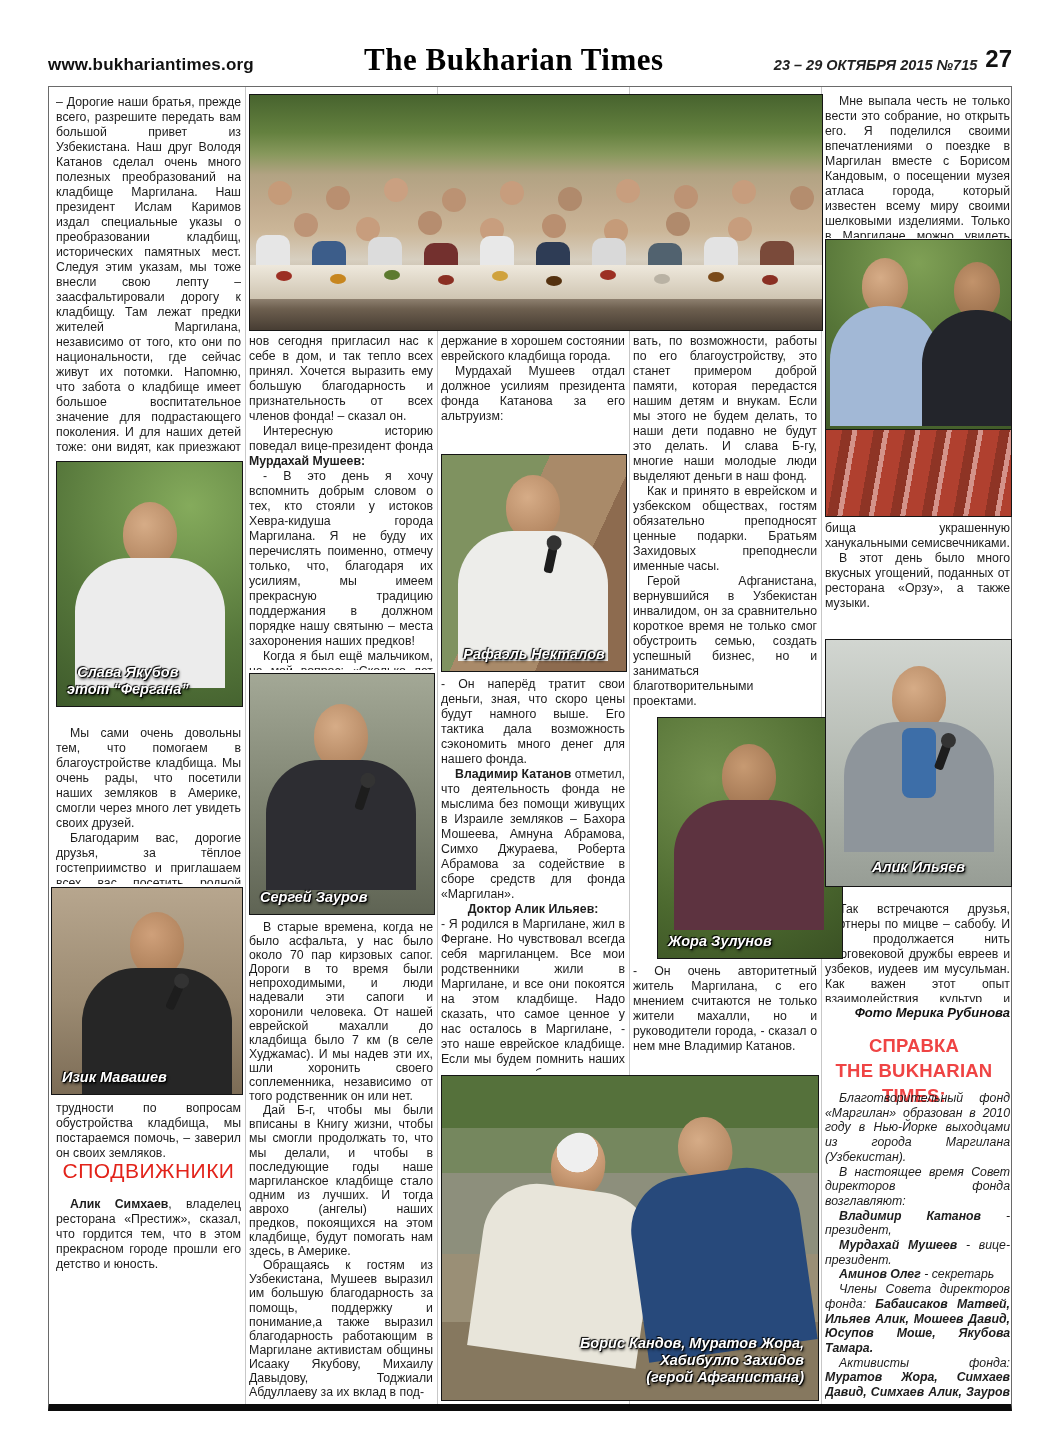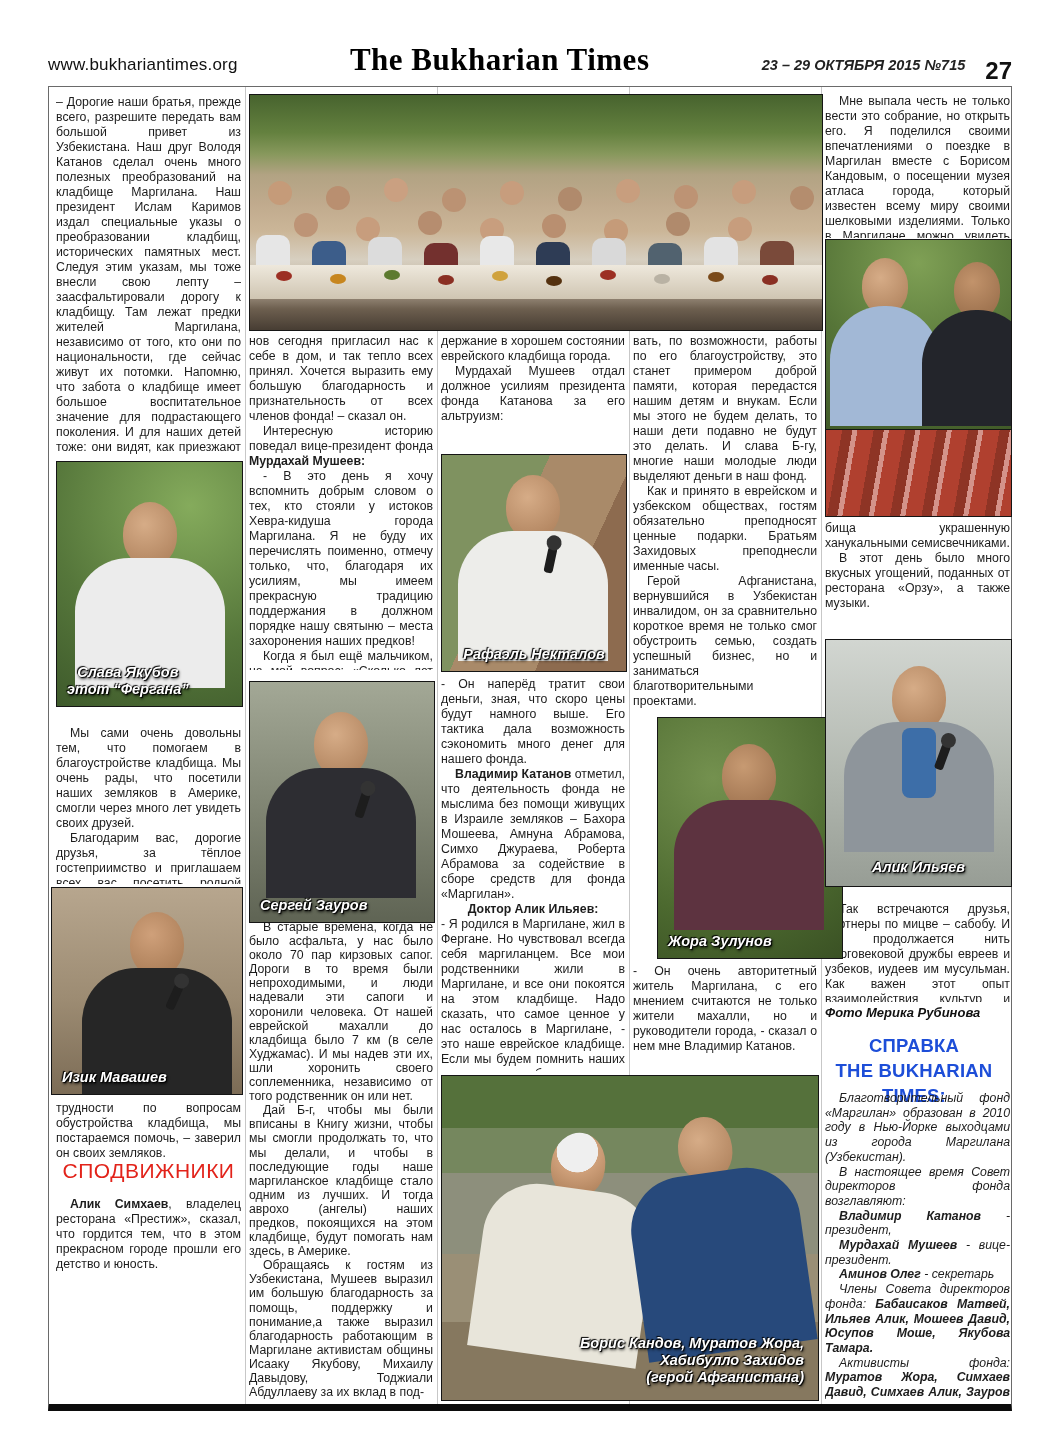--- a/index.html
+++ b/index.html
@@ -4,45 +4,45 @@
 <style>
   html,body{margin:0;padding:0;}
   body{
     width:1056px;height:1440px;position:relative;background:#ffffff;
     font-family:"Liberation Sans","DejaVu Sans",sans-serif;color:#1b1b1b;
     overflow:hidden;
   }
   
   .header{position:absolute;left:48px;top:42px;width:964px;height:38px;
     display:flex;justify-content:space-between;align-items:baseline;}
-  .site{font-weight:normal;font-size:17px;letter-spacing:.2px;color:#111;}
+  .site{font-weight:bold;font-size:17px;letter-spacing:.2px;color:#111;}
   .masthead{font-family:"Liberation Serif","DejaVu Serif",serif;font-weight:900;
     font-size:31px;letter-spacing:.5px;color:#000;}
-  .issue-wrap{display:flex;align-items:flex-start;gap:20px;}
+  .issue-wrap{display:flex;align-items:flex-end;gap:8px;}
   .issue{font-style:italic;font-weight:bold;font-size:14.5px;color:#222;}
   .pageno{font-weight:bold;font-size:24px;color:#111;}
   
   .content{position:absolute;left:48px;top:86px;width:962px;height:1317px;
     border:1.5px solid #6a6a6a;border-bottom:7px solid #0c0c0c;background:#fff;box-sizing:content-box;}
   .vr{position:absolute;top:0;height:1317px;width:1px;background:#c7c7c7;z-index:0;}
   
   .tb{position:absolute;z-index:1;font-size:12.3px;line-height:15px;
     text-align:justify;overflow:hidden;color:#1c1c1c;}
   .tb p{margin:0;text-indent:14px;}
   .tb p.noind{text-indent:0;}
   .tb.tight{line-height:14.1px;}
   .tb.ital{font-style:italic;line-height:14.7px;}
   .lead-bold b{font-weight:bold;}
   .h-red{position:absolute;z-index:1;text-align:center;font-weight:normal;
     font-size:21px;letter-spacing:.5px;}
   .h-black{position:absolute;z-index:1;text-align:center;font-weight:bold;
-    font-size:18.5px;line-height:25px;color:#1d4ed8;letter-spacing:.2px;}
+    font-size:18.5px;line-height:25px;color:#ef4444;letter-spacing:.2px;}
   .doctor-h{text-align:center;font-weight:bold;text-indent:0 !important;}
   .credit{position:absolute;z-index:1;font-weight:bold;font-style:italic;
-    font-size:13px;color:#111;}
+    font-size:13px;text-align:right;color:#111;}
   
   .photo{position:absolute;z-index:2;border:1px solid #151515;overflow:hidden;background:#8b8f7a;}
   .cap{position:absolute;z-index:4;left:10px;bottom:8px;color:#fff;font-weight:bold;
     font-style:italic;font-size:14.5px;line-height:17px;
     text-shadow:1px 1px 1px #000,-1px -1px 1px #000,1px 2px 3px rgba(0,0,0,.85);}
   .cap.center{left:0;right:0;text-align:center;}
   .cap.right{left:auto;right:14px;bottom:14px;text-align:right;}
   .person{position:absolute;z-index:1;}
   .head{width:54px;height:64px;border-radius:50% 50% 46% 46%;margin:0 auto;
     background:radial-gradient(circle at 40% 35%,#d6ac87,#b0835e 85%);}
@@ -63,21 +63,21 @@
     background:#e6e6e6;box-shadow:56px 6px 0 #3c5d8a,112px 2px 0 #dcdcdc,168px 8px 0 #73302e,
     224px 1px 0 #e8e8e8,280px 7px 0 #2e3c55,336px 3px 0 #d9d9d9,392px 8px 0 #51626f,
     448px 2px 0 #e3e3e3,504px 6px 0 #7a4a3a;}
   .tableband{position:absolute;left:0;right:0;top:170px;height:34px;
     background:linear-gradient(#eee8dc,#cfc5b2);}
   .fooddots{position:absolute;left:26px;top:176px;width:16px;height:10px;border-radius:50%;
     background:#9c2f23;box-shadow:54px 3px 0 #c7861f,108px -1px 0 #5d7a2f,162px 4px 0 #8a2f23,
     216px 0 0 #d0a23c,270px 5px 0 #54310f,324px -1px 0 #9c2f23,378px 3px 0 #b9b2a4,432px 1px 0 #7a4a1a,486px 4px 0 #8a2f23;}
   .ph-slava{background:radial-gradient(circle at 72% 18%,#85ab5c,#56773b 58%,#3e5a2b);text-align:center;}
   .ph-izik{background:linear-gradient(180deg,#b7a68e,#9c8b72 55%,#7c6c56);}
-  .ph-sergey{background:linear-gradient(180deg,#a3a896,#7e8371 55%,#5f6454);margin-top:8px;}
+  .ph-sergey{background:linear-gradient(180deg,#a3a896,#7e8371 55%,#5f6454);}
   .ph-rafael{background:linear-gradient(115deg,#7f9260 0 38%,#a98a69 38% 68%,#8d6b4f 68%);}
   .ph-zhora{background:radial-gradient(circle at 30% 25%,#74914f,#4c692f 62%,#3a5124);}
   .ph-men2{background:radial-gradient(circle at 50% 12%,#7fa055,#567538 55%,#405a28);}
   .ph-meat{background:repeating-linear-gradient(100deg,#b0402f 0 16px,#8e3425 16px 26px,#d4938a 26px 31px),#7a2e22;}
   .ph-alik{background:linear-gradient(180deg,#d2d6d1,#b2b8b0 55%,#979d95);}
   .ph-bottom{background:linear-gradient(180deg,#55713b 0 16%,#75875e 16% 30%,#8d8f7c 30% 55%,#9a8f76 55% 76%,#86785f 76%);}
 </style>
 </head>
 <body>
 

